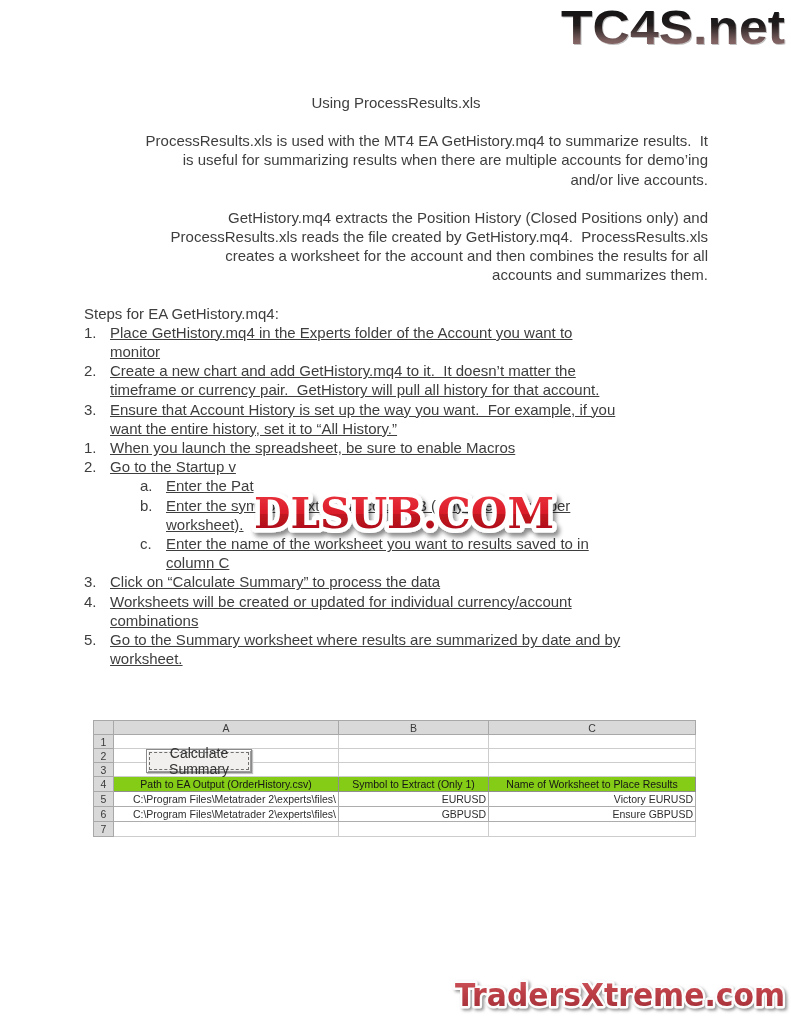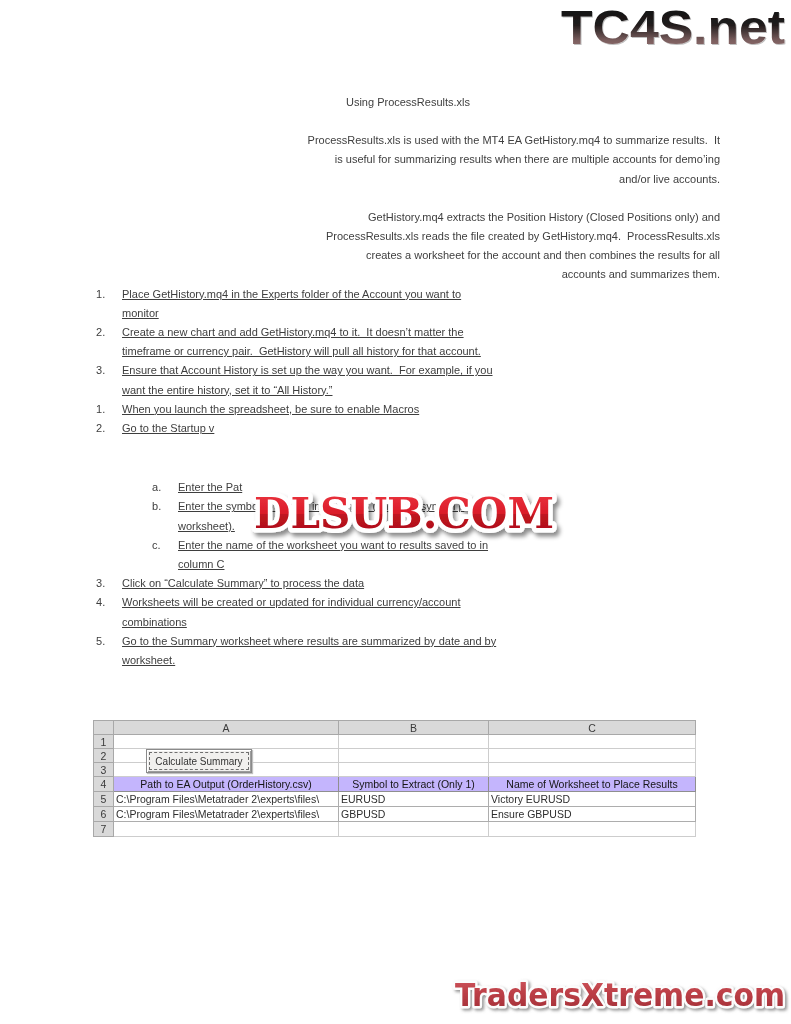--- a/index.html
+++ b/index.html
@@ -7,59 +7,59 @@
   .page {
     position:relative; width:791px; height:1024px; background:#ffffff;
     font-family:"Liberation Sans", sans-serif; overflow:hidden;
   }
 
   
   .tc4s-logo { position:absolute; left:556px; top:2px; width:234px; height:52px; }
 
   
   .content {
-    position:absolute; left:96px; top:93px; width:624px;
-    color:#3e3e3e; font-size:11px; line-height:19.2px;
+    position:absolute; left:84px; top:93px; width:624px;
+    color:#3e3e3e; font-size:15px; line-height:19.2px;
   }
   .doc-title { text-align:center; white-space:pre-wrap; }
   .body-par { margin-top:19px; white-space:pre-wrap;text-align:right; }
   .sec-heading { margin-top:19px; white-space:pre-wrap; }
   ol.num, ol.alpha { list-style:none; margin:0; padding:0; }
   ol.num { counter-reset:n;text-decoration:underline; }
   ol.num > li { counter-increment:n; position:relative; padding-left:26px; }
   ol.num > li::before { content:counter(n) "."; position:absolute; left:0; top:0; }
-  ol.alpha { counter-reset:a; margin-left:30px;margin-top:40px; }
+  ol.alpha { counter-reset:a; margin-left:30px; }
   ol.alpha > li { counter-increment:a; position:relative; padding-left:26px; }
   ol.alpha > li::before { content:counter(a, lower-alpha) "."; position:absolute; left:0; top:0; }
   li > span { white-space:pre-wrap; }
 
   
   .sheet { position:absolute; left:93px; top:720px; width:604px; }
   .sheet table {
     border-collapse:collapse; table-layout:fixed; width:602px;
     font-family:"Liberation Sans", sans-serif; font-size:10.5px; color:#2e2e2e;
     border:1px solid #8e8e8e;
   }
   .sheet th, .sheet td { overflow:hidden; white-space:nowrap; padding:0 2px; }
   .sheet th {
     background:#d9d9d9; font-weight:normal; color:#3a3a3a;
     border:1px solid #a8a8a8; text-align:center;
   }
   .sheet td { border:1px solid #cdcdcd; background:#ffffff; }
   .sheet tr.r14 td, .sheet tr.r14 th { height:14px; }
   .sheet tr.r15 td, .sheet tr.r15 th { height:15px; }
   .sheet tr.hdr-row td {
-    background:#c4b5fd; border-color:#8f8f8f; text-align:center; color:#151515;
-  }
-  .sheet tr.data-row td { border-color:#adadad; text-align:left; }
+    background:#84cc16; border-color:#8f8f8f; text-align:center; color:#151515;
+  }
+  .sheet tr.data-row td { border-color:#adadad; text-align:right; }
   .calc-btn {
     position:absolute; left:53px; top:29px; width:106px; height:24px;
     background:#f1f0ee; border:1px solid #8a8a8a; border-radius:0;
     box-shadow: inset 1px 1px 0 #ffffff, inset -1px -1px 0 #9c9c9c, 1px 1px 1px #c0c0c0;
-    font-family:"Liberation Sans", sans-serif; font-size:10px; color:#333333;
+    font-family:"Liberation Sans", sans-serif; font-size:14px; color:#333333;
     cursor:pointer; padding:0;
   }
   .calc-btn .dash {
     position:absolute; left:2px; top:2px; right:2px; bottom:2px;
     border:1px dashed #6f6f6f; display:flex; align-items:center; justify-content:center;
   }
 
   
   .dlsub-wm { position:absolute; left:234px; top:483px; width:340px; height:64px; }
   .tx-logo  { position:absolute; left:450px; top:972px; width:341px; height:48px; }
@@ -88,20 +88,21 @@
     <div class="doc-title">Using ProcessResults.xls</div>
 
     <p class="body-par">ProcessResults.xls is used with the MT4 EA GetHistory.mq4 to summarize results.  It
 is useful for summarizing results when there are multiple accounts for demo’ing
 and/or live accounts.</p>
     <p class="body-par">GetHistory.mq4 extracts the Position History (Closed Positions only) and
 ProcessResults.xls reads the file created by GetHistory.mq4.  ProcessResults.xls
 creates a worksheet for the account and then combines the results for all
 accounts and summarizes them.</p>
 
+    <div class="sec-heading">Steps for EA GetHistory.mq4:</div>
     <ol class="num">
       <li>
         <span>Place GetHistory.mq4 in the Experts folder of the Account you want to
 monitor</span></li>
       <li>
         <span>Create a new chart and add GetHistory.mq4 to it.  It doesn’t matter the
 timeframe or currency pair.  GetHistory will pull all history for that account.</span></li>
       <li>
         <span>Ensure that Account History is set up the way you want.  For example, if you
 want the entire history, set it to “All History.”</span></li>

